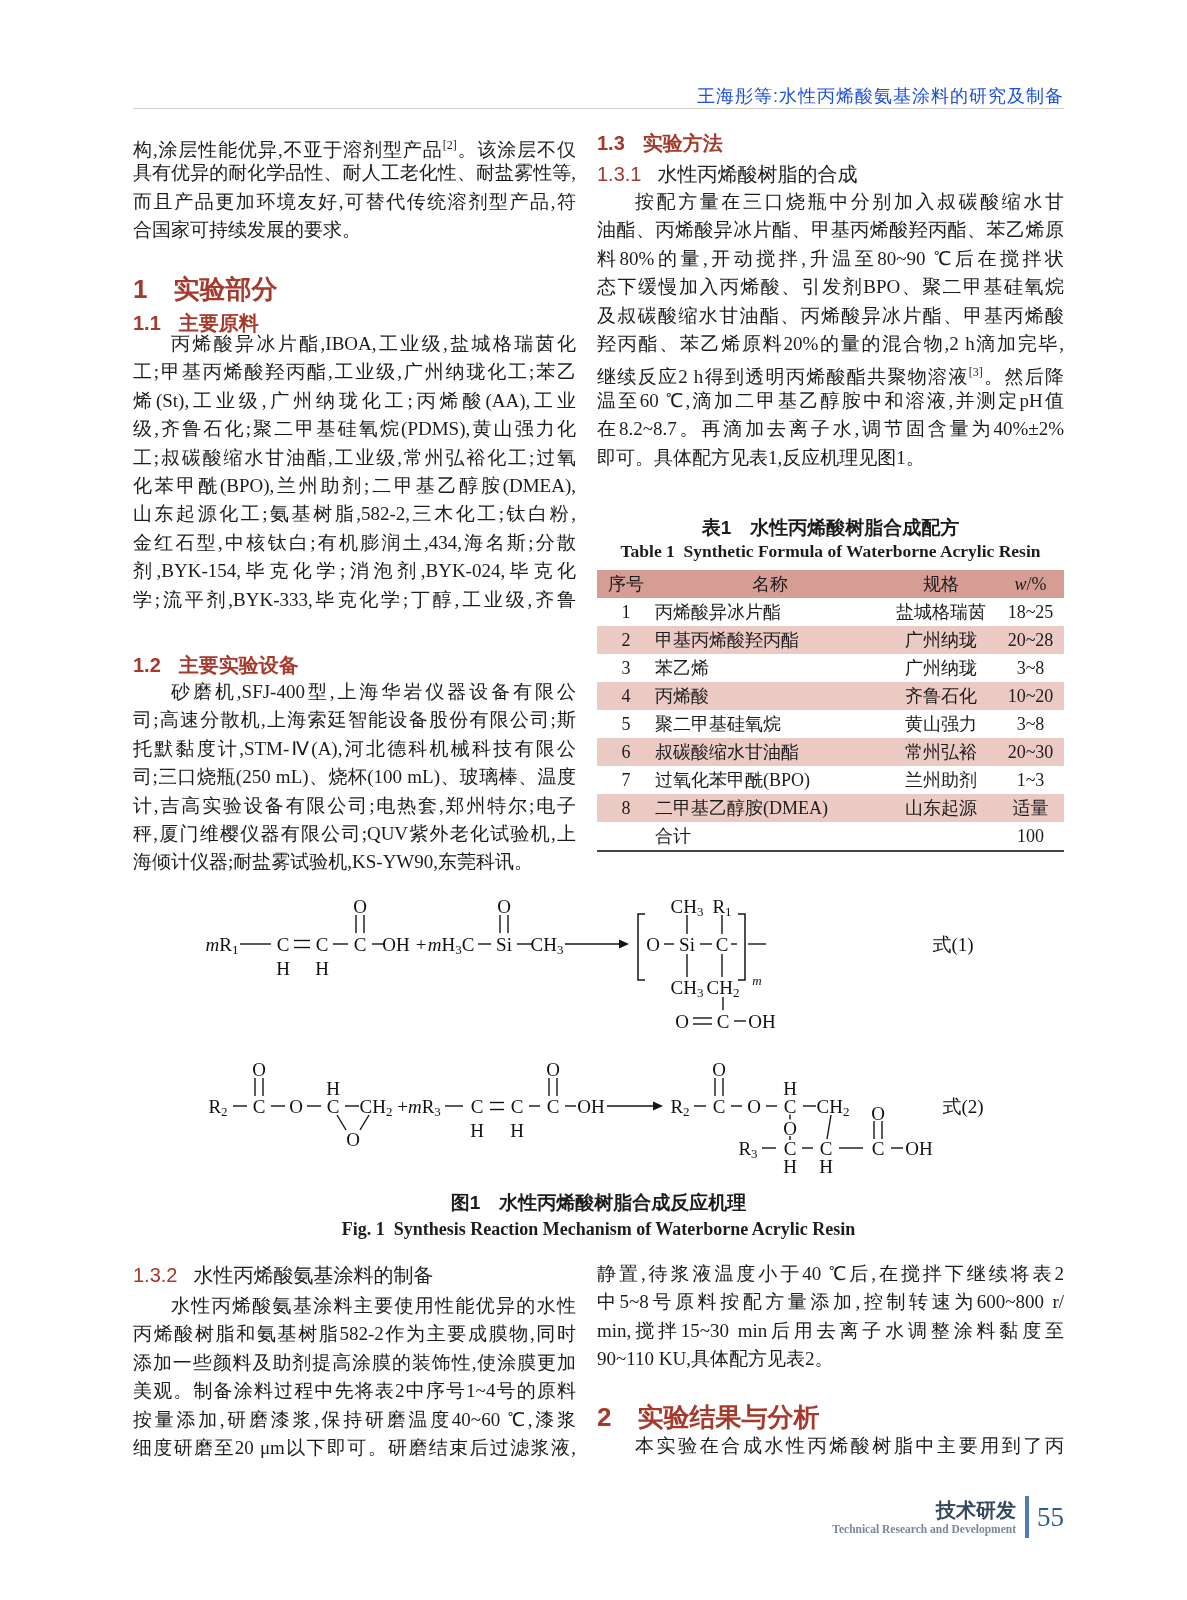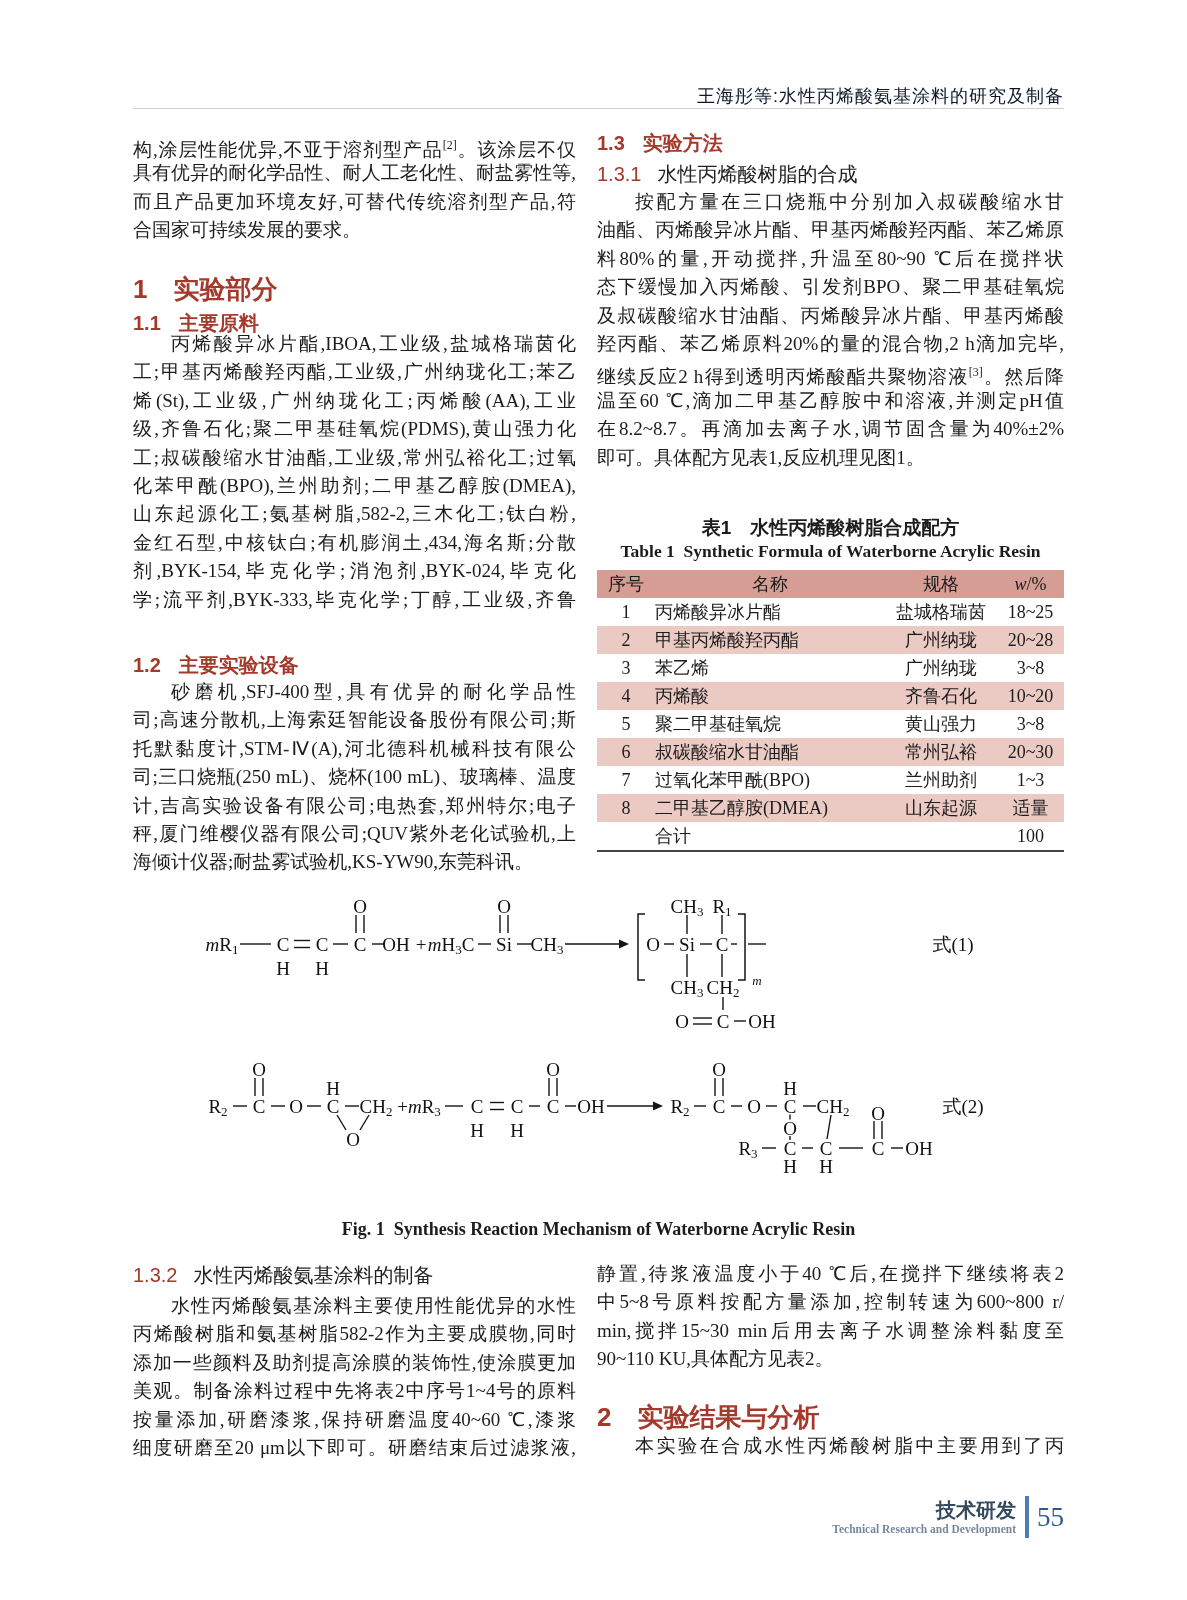--- a/index.html
+++ b/index.html
@@ -1,20 +1,20 @@
 <!DOCTYPE html>
 <html><head>
 <meta charset="utf-8">
 <style>
   html,body{margin:0;padding:0;background:#fff;}
   .page{position:relative;width:1187px;height:1600px;background:#fff;overflow:hidden;
         font-family:"Liberation Serif",serif;color:#1c1c1c;}
   .abs{position:absolute;}
   .running-head{left:133px;top:84px;width:931px;text-align:right;
-    font-family:"Liberation Sans",sans-serif;font-size:18px;color:#0f172a;letter-spacing:1px;}
+    font-family:"Liberation Sans",sans-serif;font-size:18px;color:#1d4ed8;letter-spacing:1px;}
   .head-rule{left:133px;top:108px;width:931px;height:1px;background:#cfcfcf;}
 
   .col-l{left:133px;width:443px;}
   .col-r{left:597px;width:467px;}
 
   .tline{height:28.4px;line-height:28.4px;font-size:19px;text-align:justify;
          text-align-last:justify;overflow:hidden;}
   .tline.last{text-align-last:auto;}
   .tline.ind{text-indent:38px;}
   .sup{font-size:12px;vertical-align:7px;}
@@ -93,21 +93,21 @@
       <div class="tline"><span>金红石型,中核钛白;有机膨润土,434,海名斯;分散</span></div>
       <div class="tline"><span>剂,BYK-154,毕克化学;消泡剂,BYK-024,毕克化</span></div>
       <div class="tline"><span>学;流平剂,BYK-333,毕克化学;丁醇,工业级,齐鲁</span></div>
     </div>
 
   <div class="abs col-l h2" style="top:652px;">
     <span class="num">1.2</span><span>主要实验设备</span>
   </div>
 
   <div class="abs col-l" style="top:678px;">
-      <div class="tline ind"><span>砂磨机,SFJ-400型,具有优异的耐化学品性</span></div>
+      <div class="tline ind"><span>砂磨机,SFJ-400型,上海华岩仪器设备有限公</span></div>
       <div class="tline"><span>司;高速分散机,上海索廷智能设备股份有限公司;斯</span></div>
       <div class="tline"><span>托默黏度计,STM-Ⅳ(A),河北德科机械科技有限公</span></div>
       <div class="tline"><span>司;三口烧瓶(250 mL)、烧杯(100 mL)、玻璃棒、温度</span></div>
       <div class="tline"><span>计,吉高实验设备有限公司;电热套,郑州特尔;电子</span></div>
       <div class="tline"><span>秤,厦门维樱仪器有限公司;QUV紫外老化试验机,上</span></div>
       <div class="tline last"><span>海倾计仪器;耐盐雾试验机,KS-YW90,东莞科讯。</span></div>
     </div>
 
   <div class="abs col-r h2" style="top:130px;">
     <span class="num">1.3</span><span>实验方法</span>
@@ -322,20 +322,21 @@
       <text x="657" y="95" text-anchor="middle" dominant-baseline="central" class="atom"><tspan>C</tspan></text>
       <text x="657" y="113" text-anchor="middle" dominant-baseline="central" class="atom"><tspan>H</tspan></text>
       <text x="693" y="95" text-anchor="middle" dominant-baseline="central" class="atom"><tspan>C</tspan></text>
       <text x="693" y="113" text-anchor="middle" dominant-baseline="central" class="atom"><tspan>H</tspan></text>
       <text x="745" y="95" text-anchor="middle" dominant-baseline="central" class="atom"><tspan>C</tspan></text>
       <text x="745" y="60" text-anchor="middle" dominant-baseline="central" class="atom"><tspan>O</tspan></text>
       <text x="786" y="95" text-anchor="middle" dominant-baseline="central" class="atom"><tspan>OH</tspan></text>
       <text x="830" y="53" text-anchor="middle" dominant-baseline="central" class="atom"><tspan>式(2)</tspan></text>
     </svg>
 
+  <div class="abs fig-cap-cn" style="top:1190px;">图1　水性丙烯酸树脂合成反应机理</div>
   <div class="abs fig-cap-en" style="top:1219px;">Fig. 1&nbsp;&nbsp;Synthesis Reaction Mechanism of Waterborne Acrylic Resin</div>
 
   <div class="abs col-l h3" style="top:1262px;">
     <span class="num">1.3.2</span><span>水性丙烯酸氨基涂料的制备</span>
   </div>
   <div class="abs col-l" style="top:1292px;">
       <div class="tline ind"><span>水性丙烯酸氨基涂料主要使用性能优异的水性</span></div>
       <div class="tline"><span>丙烯酸树脂和氨基树脂582-2作为主要成膜物,同时</span></div>
       <div class="tline"><span>添加一些颜料及助剂提高涂膜的装饰性,使涂膜更加</span></div>
       <div class="tline"><span>美观。制备涂料过程中先将表2中序号1~4号的原料</span></div>

